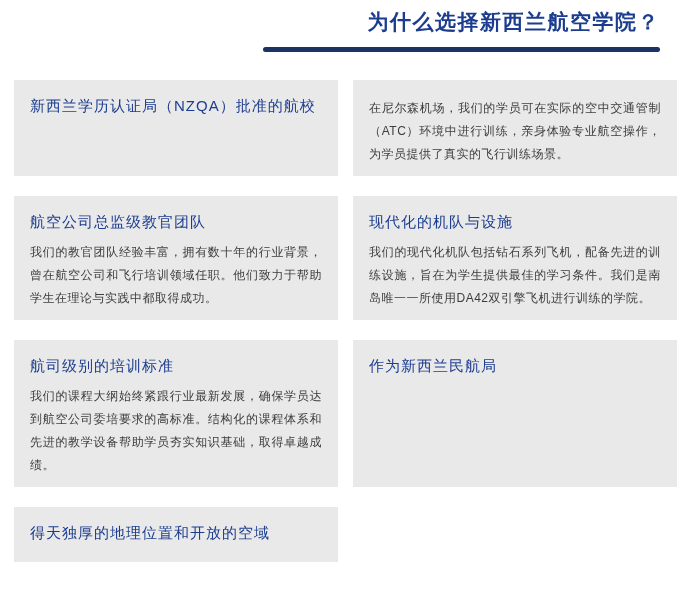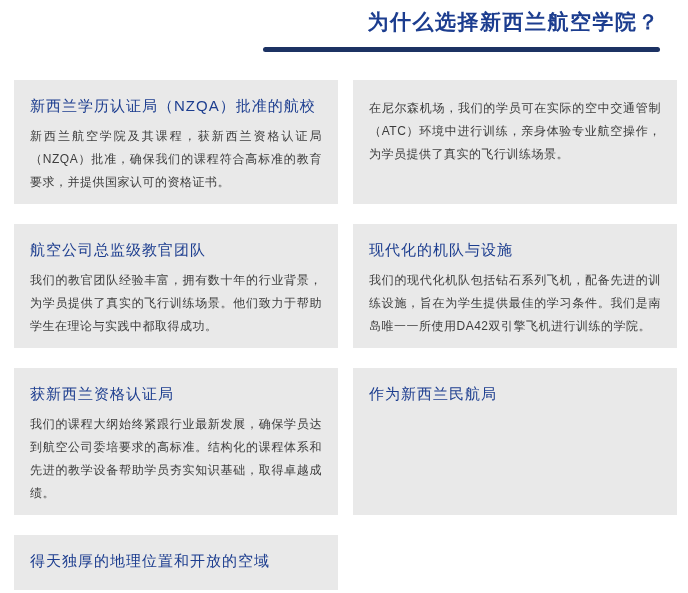--- a/index.html
+++ b/index.html
@@ -76,40 +76,39 @@
 
   <header class="header">
     <h1 class="page-title">为什么选择新西兰航空学院？</h1>
     <div class="title-underline"></div>
   </header>
 
   <div class="grid">
 
     <section class="card">
       <h3 class="card-title">新西兰学历认证局（NZQA）批准的航校</h3>
-      <p class="card-body">新西兰航空学院及其课程，获新西兰资格认证局（NZQA）批准，确保我们的课程符合高标准的教育要求，并提供国家认可的资格证书。</p>
     </section>
 
 
     <section class="card">
       <p class="card-body">在尼尔森机场，我们的学员可在实际的空中交通管制（ATC）环境中进行训练，亲身体验专业航空操作，为学员提供了真实的飞行训练场景。</p>
     </section>
 
     <section class="card">
       <h3 class="card-title">航空公司总监级教官团队</h3>
-      <p class="card-body">我们的教官团队经验丰富，拥有数十年的行业背景，为学员提供了真实的飞行训练场景。他们致力于帮助学生在理论与实践中都取得成功。</p>
+      <p class="card-body">我们的教官团队经验丰富，拥有数十年的行业背景，曾在航空公司和飞行培训领域任职。他们致力于帮助学生在理论与实践中都取得成功。</p>
     </section>
 
     <section class="card">
       <h3 class="card-title">现代化的机队与设施</h3>
       <p class="card-body">我们的现代化机队包括钻石系列飞机，配备先进的训练设施，旨在为学生提供最佳的学习条件。我们是南岛唯一一所使用DA42双引擎飞机进行训练的学院。</p>
     </section>
 
     <section class="card">
-      <h3 class="card-title">获新西兰资格认证局</h3>
+      <h3 class="card-title">航司级别的培训标准</h3>
       <p class="card-body">我们的课程大纲始终紧跟行业最新发展，确保学员达到航空公司委培要求的高标准。结构化的课程体系和先进的教学设备帮助学员夯实知识基础，取得卓越成绩。</p>
     </section>
 
     <section class="card">
       <h3 class="card-title">作为新西兰民航局</h3>
 
     </section>
 
     <section class="card">
       <h3 class="card-title">得天独厚的地理位置和开放的空域</h3>

